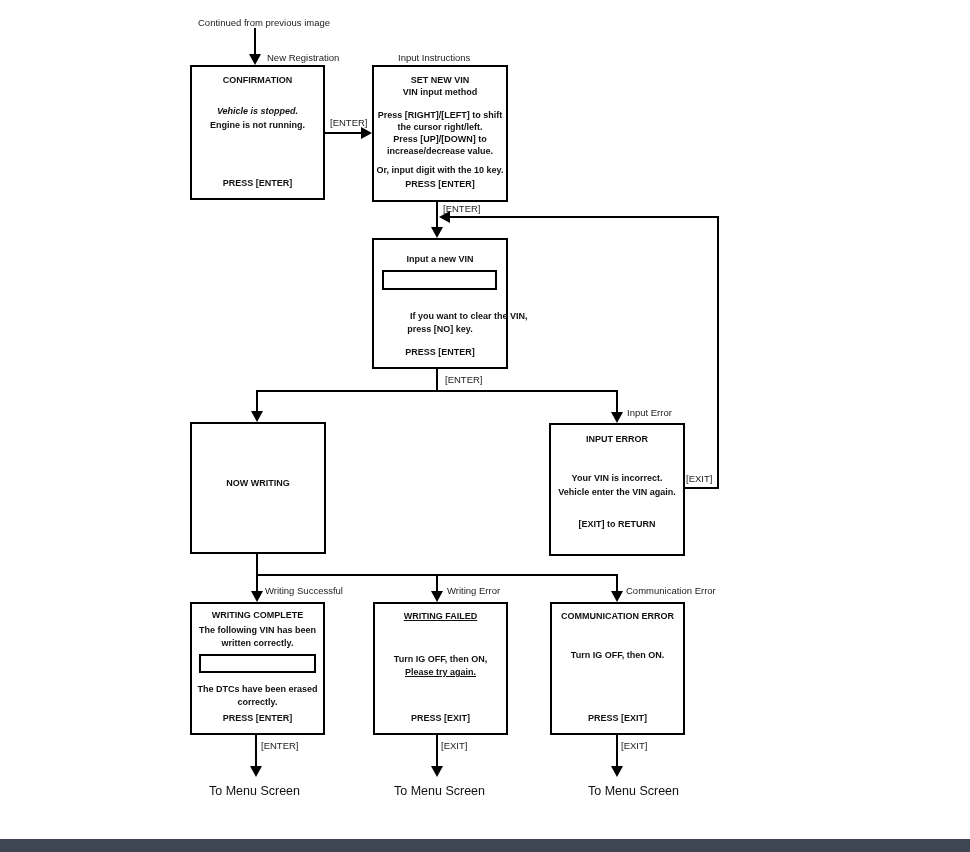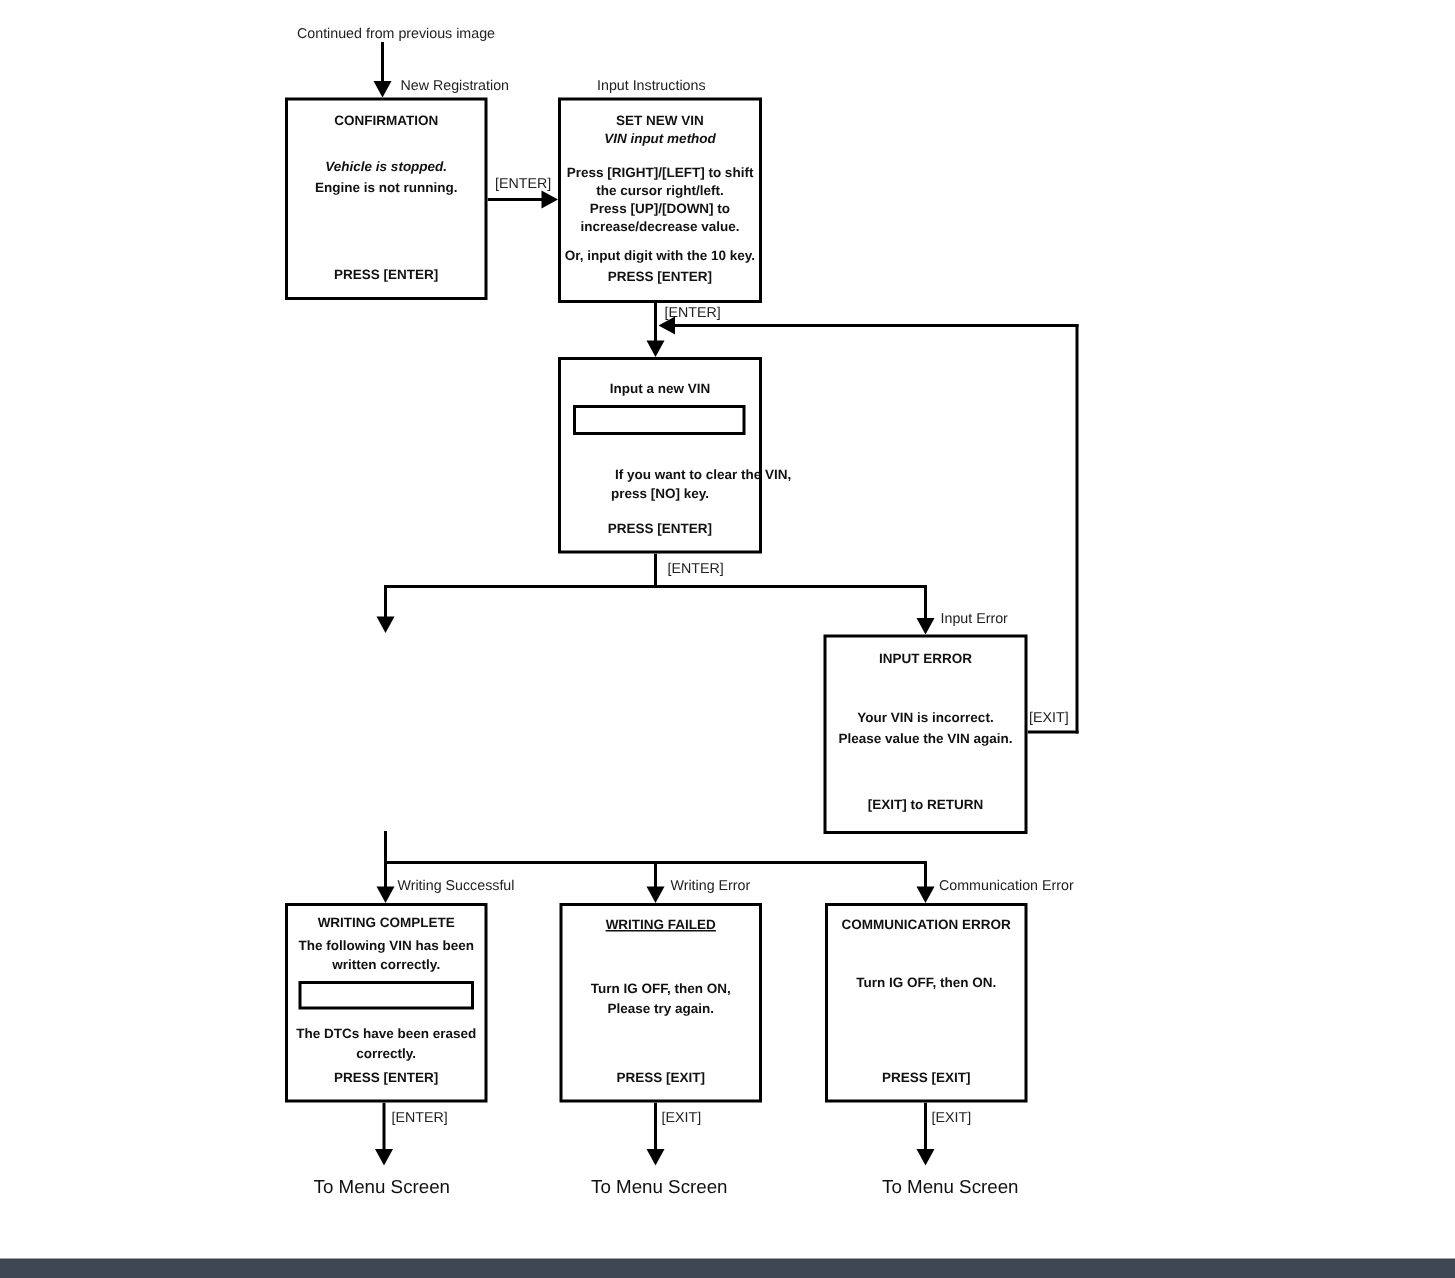--- a/index.html
+++ b/index.html
@@ -85,59 +85,62 @@
 
   <div class="box" style="left:190px;top:65px;width:135px;height:135px;">
     <div class="bl" style="top:8px;">CONFIRMATION</div>
     <div class="bl" style="top:39px;font-style:italic;">Vehicle is stopped.</div>
     <div class="bl" style="top:53px;">Engine is not running.</div>
     <div class="bl" style="bottom:9px;">PRESS [ENTER]</div>
   </div>
 
   <div class="box" style="left:372px;top:65px;width:136px;height:137px;">
     <div class="bl" style="top:8px;">SET NEW VIN</div>
-    <div class="bl" style="top:20px;font-style:italic;">VIN input method</div>
+    <div class="bl" style="top:20px;">VIN input method</div>
     <div class="bl" style="top:43px;">Press [RIGHT]/[LEFT] to shift</div>
     <div class="bl" style="top:55px;">the cursor right/left.</div>
     <div class="bl" style="top:67px;">Press [UP]/[DOWN] to</div>
     <div class="bl" style="top:79px;">increase/decrease value.</div>
     <div class="bl" style="top:98px;">Or, input digit with the 10 key.</div>
     <div class="bl" style="bottom:10px;">PRESS [ENTER]</div>
   </div>
 
   <div class="box" style="left:372px;top:238px;width:136px;height:131px;">
     <div class="bl" style="top:14px;">Input a new VIN</div>
     <div class="field" style="left:8px;top:30px;width:115px;height:20px;"></div>
     <div class="bl" style="top:71px;padding-left:36px;">If you want to clear the VIN,</div>
     <div class="bl" style="top:84px;">press [NO] key.</div>
     <div class="bl" style="bottom:9px;">PRESS [ENTER]</div>
   </div>
 
+  <div class="box" style="left:190px;top:422px;width:136px;height:132px;">
+    <div class="bl" style="top:54px;">NOW WRITING</div>
+  </div>
 
   <div class="box" style="left:549px;top:423px;width:136px;height:133px;">
     <div class="bl" style="top:9px;">INPUT ERROR</div>
     <div class="bl" style="top:48px;">Your VIN is incorrect.</div>
-    <div class="bl" style="top:62px;">Please value the VIN again.</div>
-    <div class="bl" style="bottom:12px;">[EXIT] to RETURN</div>
+    <div class="bl" style="top:62px;">Vehicle enter the VIN again.</div>
+    <div class="bl" style="bottom:24px;">[EXIT] to RETURN</div>
   </div>
 
   <div class="box" style="left:190px;top:602px;width:135px;height:133px;">
     <div class="bl" style="top:6px;">WRITING COMPLETE</div>
     <div class="bl" style="top:21px;">The following VIN has been</div>
     <div class="bl" style="top:34px;">written correctly.</div>
     <div class="field" style="left:7px;top:50px;width:117px;height:19px;"></div>
     <div class="bl" style="top:80px;">The DTCs have been erased</div>
     <div class="bl" style="top:93px;">correctly.</div>
     <div class="bl" style="bottom:9px;">PRESS [ENTER]</div>
   </div>
 
   <div class="box" style="left:373px;top:602px;width:135px;height:133px;">
     <div class="bl" style="top:7px;text-decoration:underline;">WRITING FAILED</div>
     <div class="bl" style="top:50px;">Turn IG OFF, then ON,</div>
-    <div class="bl" style="top:63px;">Please try again.</div>
+    <div class="bl" style="top:63px;text-decoration:underline;">Please try again.</div>
     <div class="bl" style="bottom:9px;">PRESS [EXIT]</div>
   </div>
 
   <div class="box" style="left:550px;top:602px;width:135px;height:133px;">
     <div class="bl" style="top:7px;">COMMUNICATION ERROR</div>
     <div class="bl" style="top:46px;">Turn IG OFF, then ON.</div>
     <div class="bl" style="bottom:9px;">PRESS [EXIT]</div>
   </div>
 
   <div class="bottom-bar" style="background: rgb(62, 70, 84);"></div>

